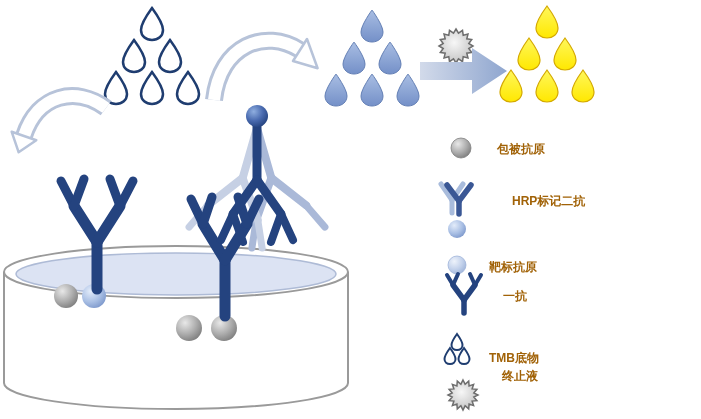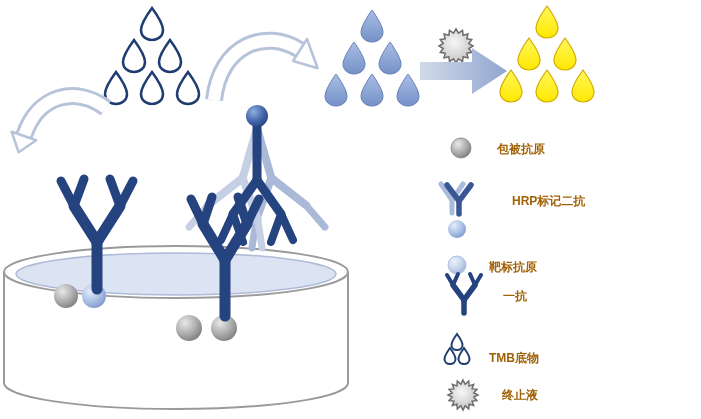--- a/index.html
+++ b/index.html
@@ -191,16 +191,16 @@
 
   <polygon fill="url(#gradStar)" stroke="#6E6E6E" stroke-width="1.5" points="463.0,380.0 465.1,384.2 468.7,381.1 469.1,385.9 473.6,384.4 472.1,388.9 476.9,389.3 473.8,392.9 478.0,395.0 473.8,397.1 476.9,400.7 472.1,401.1 473.6,405.6 469.1,404.1 468.7,408.9 465.1,405.8 463.0,410.0 460.9,405.8 457.3,408.9 456.9,404.1 452.4,405.6 453.9,401.1 449.1,400.7 452.2,397.1 448.0,395.0 452.2,392.9 449.1,389.3 453.9,388.9 452.4,384.4 456.9,385.9 457.3,381.1 460.9,384.2"></polygon>
 </svg>
 
 <div>
   <span class="lbl" style="left:497px;top:141px">包被抗原</span>
   <span class="lbl" style="left:512px;top:193px">HRP标记二抗</span>
   <span class="lbl" style="left:489px;top:259px">靶标抗原</span>
   <span class="lbl" style="left:503px;top:288px">一抗</span>
   <span class="lbl" style="left:489px;top:350px">TMB底物</span>
-  <span class="lbl" style="left:502px;top:387px">终止液</span>
+  <span class="lbl" style="left:502px;top:368px">终止液</span>
 </div>
 
 </div>
 
 </body></html>

